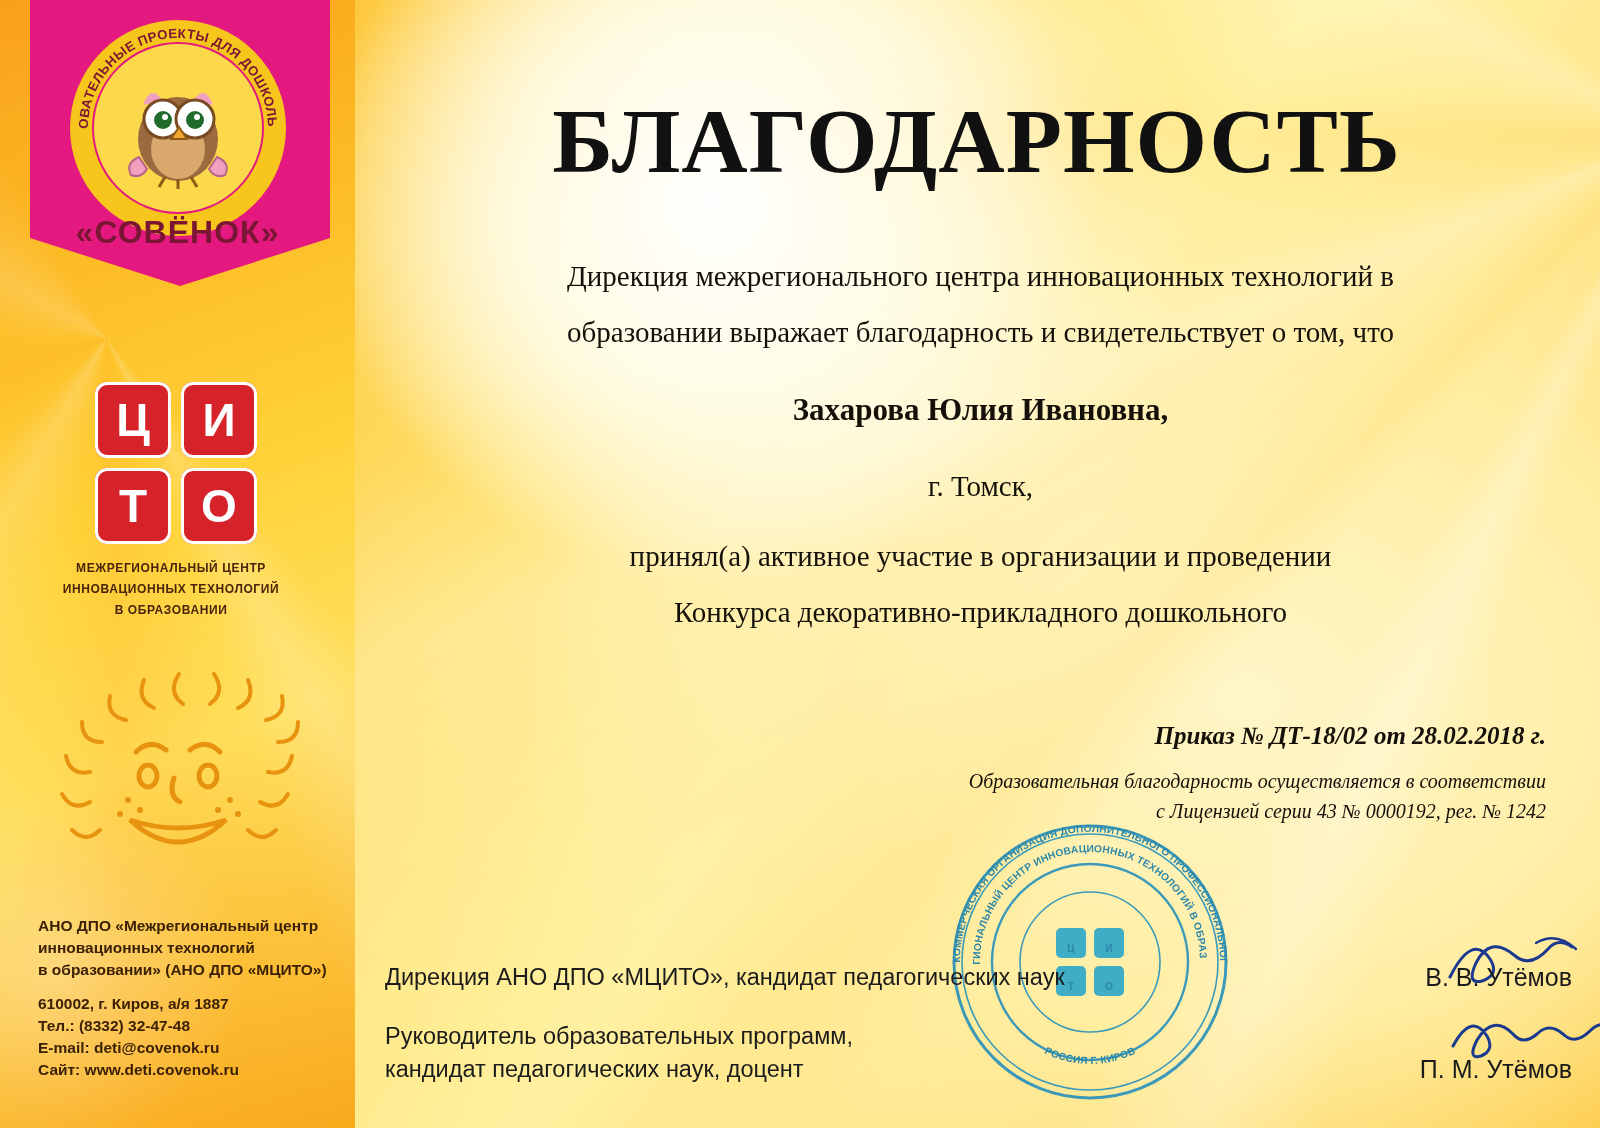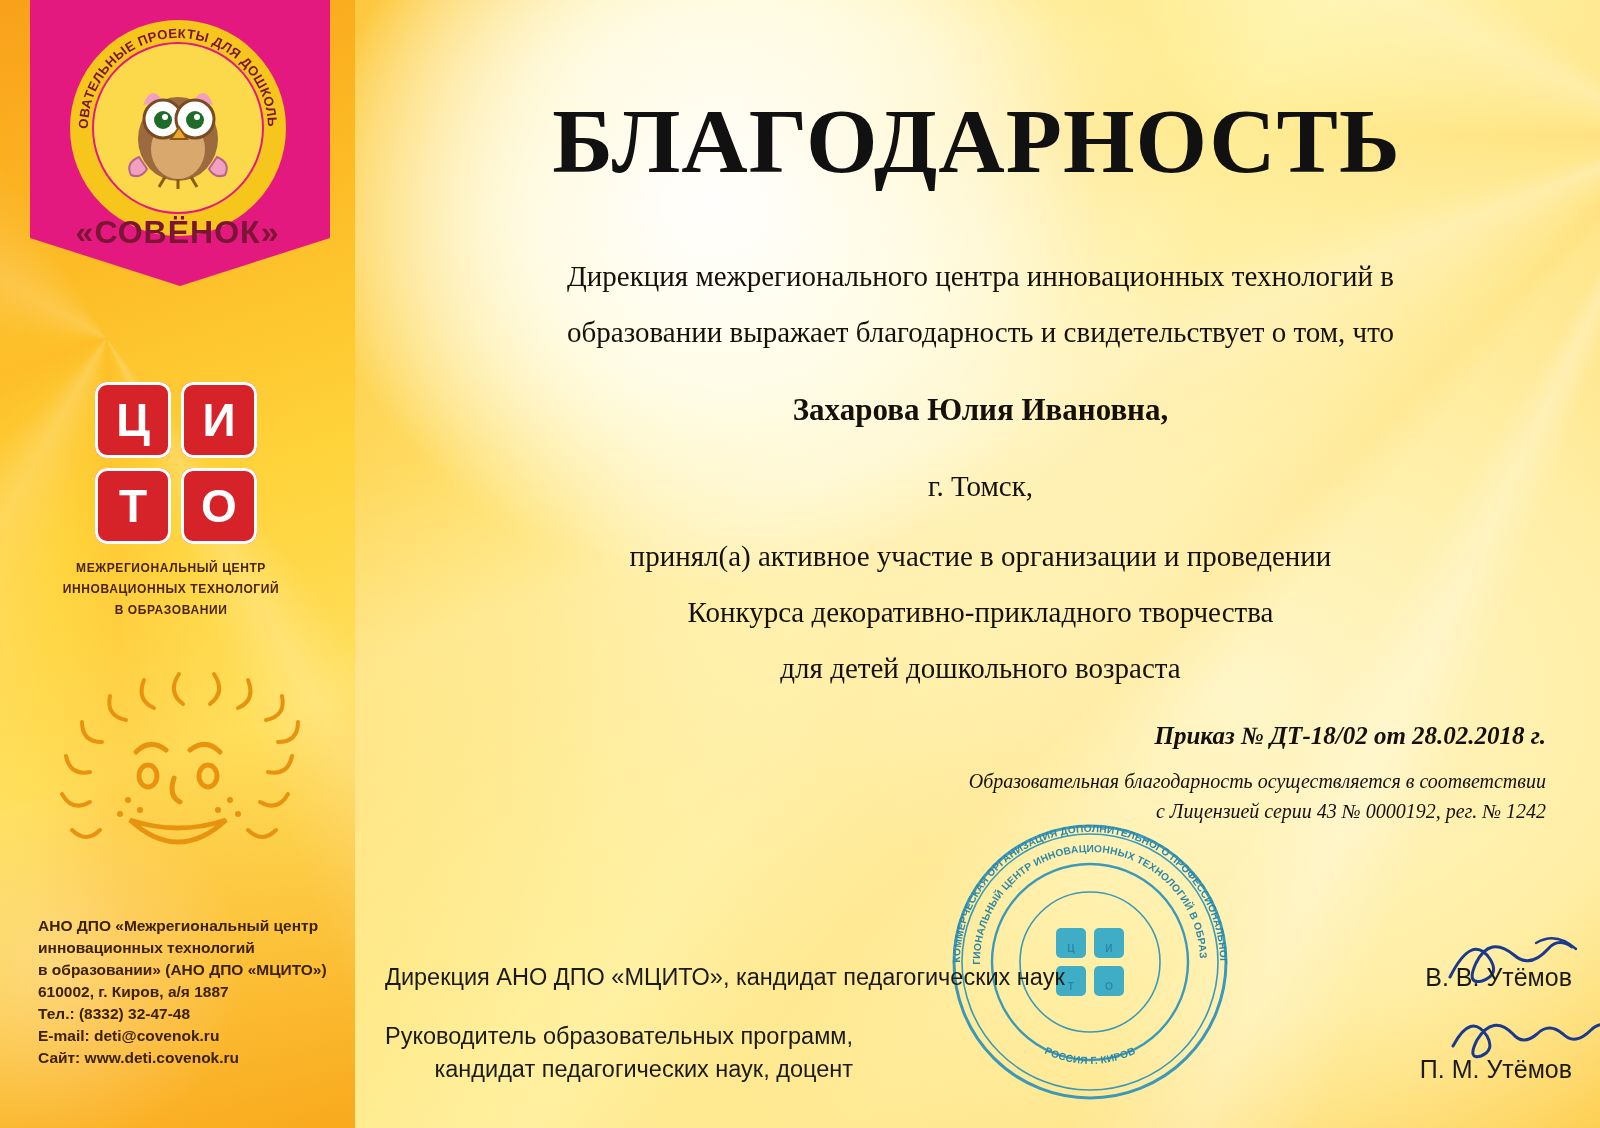--- a/index.html
+++ b/index.html
@@ -177,21 +177,21 @@
     position: absolute;
     left: 38px;
     top: 915px;
     width: 300px;
     font-family: "Liberation Sans", sans-serif;
     font-size: 15.5px;
     line-height: 22px;
     color: #3c2106;
     font-weight: bold;
   }
-  .contacts .gap { margin-top: 0; }
+  .contacts .gap { margin-top: 12px; }
 
   
   .main {
     position: absolute;
     left: 355px; top: 0;
     right: 0; bottom: 0;
   }
   .title {
     position: absolute;
     left: 0; right: 14px;
@@ -244,21 +244,21 @@
   
   .sign-block {
     position: absolute;
     left: 30px;
     bottom: 42px;
     right: 28px;
     font-family: "Liberation Sans", sans-serif;
     color: #1b1b1b;
   }
   .sign-row { display: flex; align-items: flex-end; justify-content: space-between; }
-  .sign-row + .sign-row { margin-top: 26px; text-align: right; }
+  .sign-row + .sign-row { margin-top: 26px; }
   .sign-text { font-size: 23.5px; line-height: 33px; }
   .sign-name { font-size: 25px; white-space: nowrap; padding-bottom: 2px; }
 
   
   .stamp {
     position: absolute;
     left: 585px;
     top: 812px;
     width: 300px; height: 300px;
     opacity: .92;
@@ -383,22 +383,21 @@
   <div class="main">
 
     <div class="title">БЛАГОДАРНОСТЬ</div>
 
     <div class="body-text">
       <div>Дирекция межрегионального центра инновационных технологий в</div>
       <div>образовании выражает благодарность и свидетельствует о том, что</div>
       <div class="recipient">Захарова Юлия Ивановна,</div>
       <div class="city">г. Томск,</div>
       <div class="l1">принял(а) активное участие в организации и проведении</div>
-      <div>Конкурса декоративно-прикладного творчества</div>
-      <div>для детей дошкольного возраста</div>
+      <div>Конкурса декоративно-прикладного дошкольного</div>
     </div>
 
     <div class="order-block">
       <div class="order-line">Приказ № ДТ-18/02 от 28.02.2018 г.</div>
       <div class="license">Образовательная благодарность осуществляется в соответствии</div>
       <div class="license">с Лицензией серии 43 № 0000192, рег. № 1242</div>
     </div>
 
     <svg class="stamp" viewBox="0 0 300 300">
       <defs>

